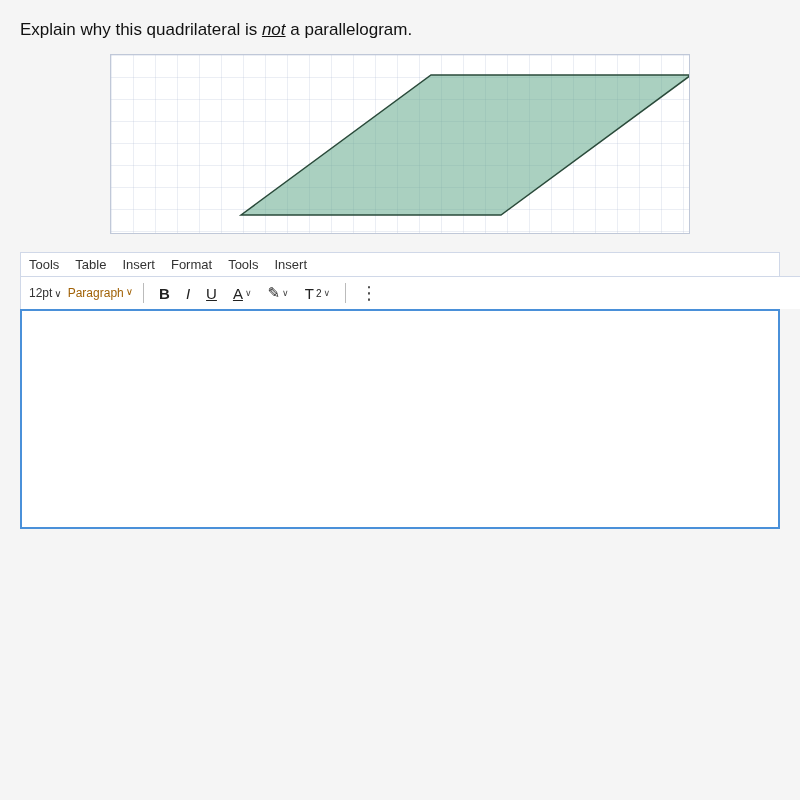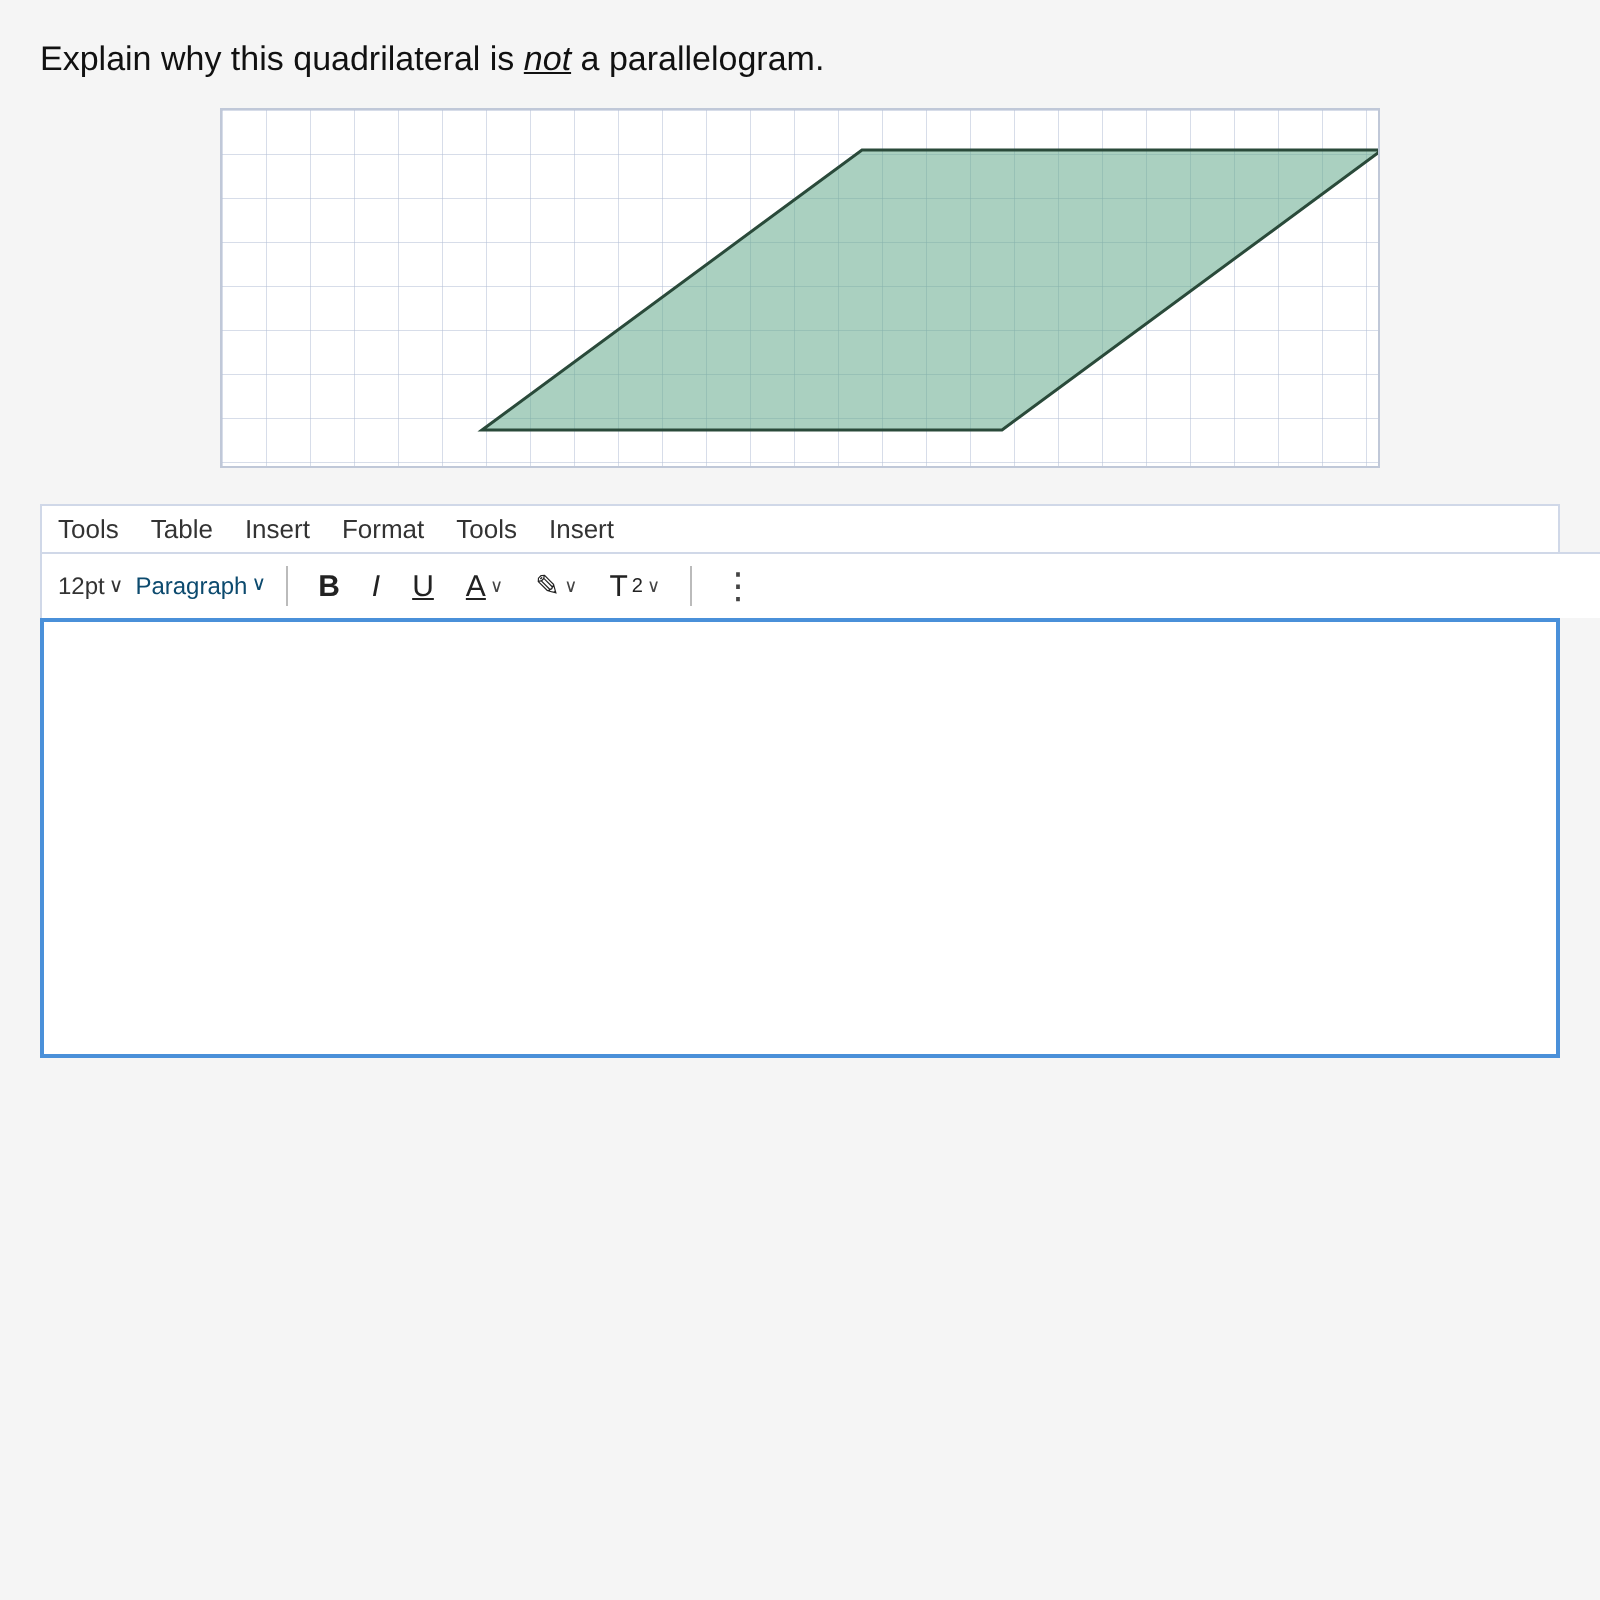--- a/index.html
+++ b/index.html
@@ -81,21 +81,21 @@
       gap: 2px;
     }
 
     .size-selector::after {
       content: '∨';
       font-size: 10px;
     }
 
     .para-selector {
       font-size: 12px;
-      color: #0c4a6e;
+      color: #a16207;
       border: none;
       background: transparent;
       cursor: pointer;
       display: flex;
       align-items: flex-start;
       gap: 2px;
     }
 
     .para-selector::after {
       content: '∨';

